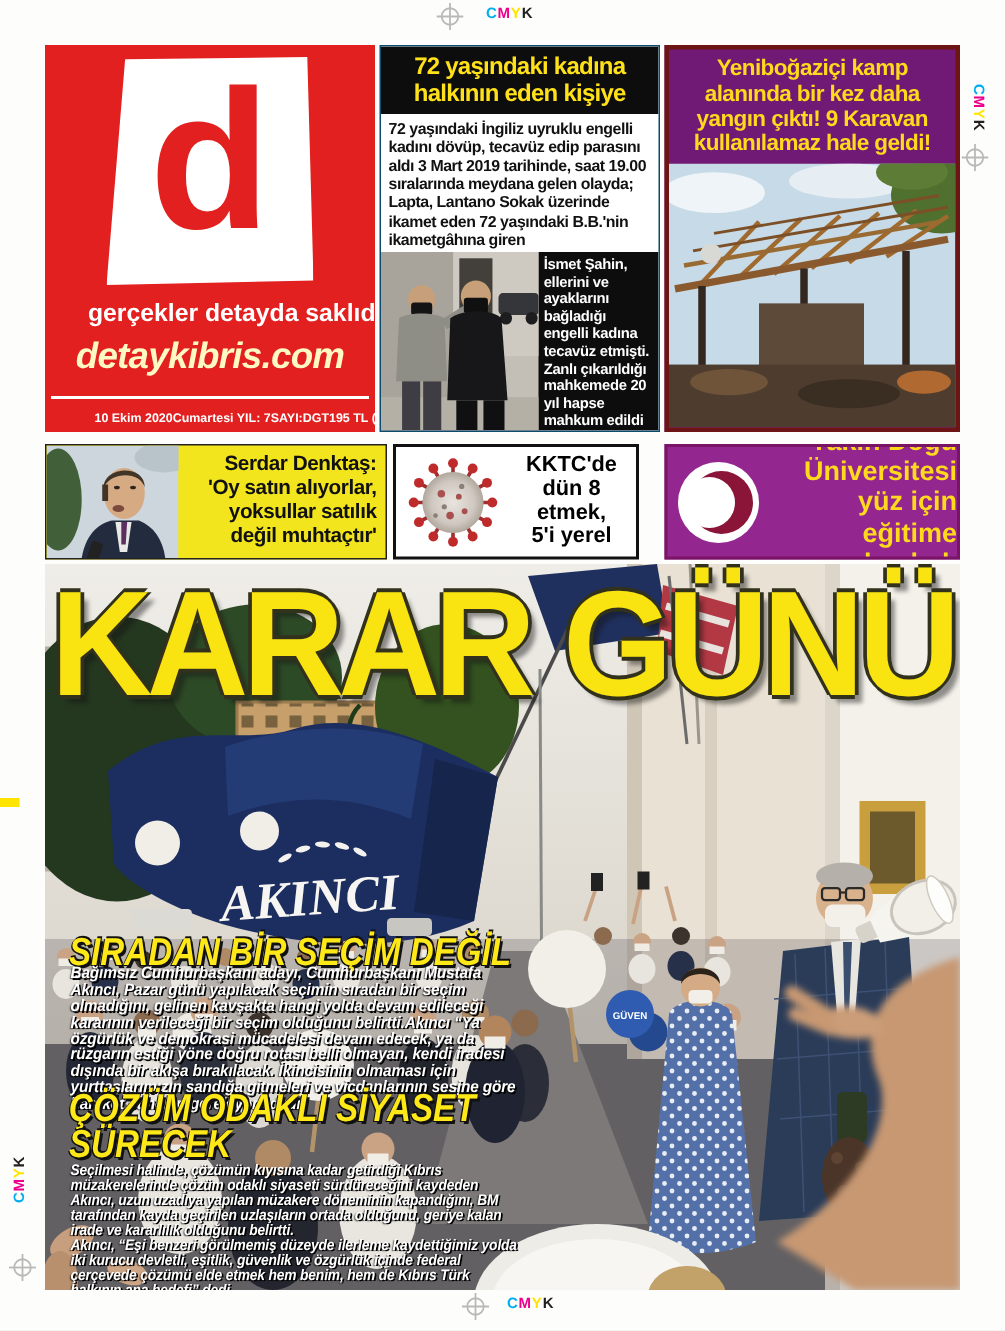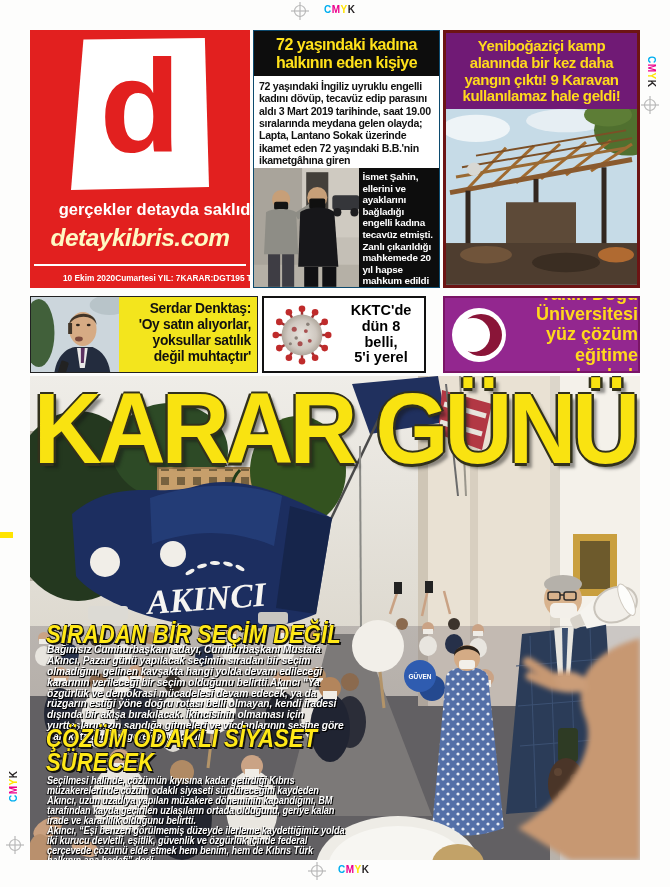--- a/index.html
+++ b/index.html
@@ -119,21 +119,21 @@
   <div id="masthead" class="abs">
     <div id="logoShape" class="abs">
       <span class="d">d</span>
     </div>
     <div id="tagline" class="abs">gerçekler detayda saklıdır</div>
     <div id="siteurl" class="abs">detaykibris.com</div>
     <div id="mh-divider" class="abs"></div>
     <div id="dateline" class="abs">
       <span>10 Ekim 2020</span>
       <span>Cumartesi YIL: 7</span>
-      <span>KARAR:DGT19</span>
+      <span>SAYI:DGT19</span>
       <span>5 TL (KDV DAHİL)</span>
     </div>
   </div>
 
   <div id="assault" class="abs">
     <div class="hl">
       <div>72 yaşındaki kadına</div>
       <div>halkının eden kişiye</div>
     </div>
     <div class="bd">72 yaşındaki İngiliz uyruklu engelli kadını dövüp, tecavüz edip parasını aldı 3 Mart 2019 tarihinde, saat 19.00 sıralarında meydana gelen olayda; Lapta, Lantano Sokak üzerinde ikamet eden 72 yaşındaki B.B.'nin ikametgâhına giren</div>
@@ -274,35 +274,35 @@
         </g>
       <g fill="#8a8078">
           <circle cx="30" cy="37" r="1.8"></circle>
           <circle cx="42" cy="23" r="1.8"></circle>
           <circle cx="24" cy="43" r="1.6"></circle>
         </g>
     </svg>
     <div class="txt">
       <div>KKTC'de</div>
       <div>dün 8</div>
-      <div>belli,</div>
+      <div>etmek,</div>
       <div>5'i yerel</div>
     </div>
   </div>
 
   <div id="neu" class="abs">
     <svg viewBox="0 0 58 58">
       <circle cx="29" cy="29" r="27" fill="#ffffff"></circle>
       <circle cx="31" cy="29" r="21" fill="#8a1538"></circle>
       <circle cx="23" cy="29" r="17" fill="#ffffff"></circle>
     </svg>
     <div class="txt">
       <div>Yakın Doğu</div>
       <div>Üniversitesi</div>
-      <div>yüz çözüm</div>
+      <div>yüz için</div>
       <div>eğitime başladı</div>
     </div>
   </div>
 
   <div id="mainphoto" class="abs">
     <svg viewBox="0 0 610 484" preserveAspectRatio="none">
       <defs>
         <linearGradient id="sky" x1="0" y1="0" x2="0" y2="1">
           <stop offset="0" stop-color="#efede8"></stop>
             <stop offset="1" stop-color="#d9d4c9"></stop>

